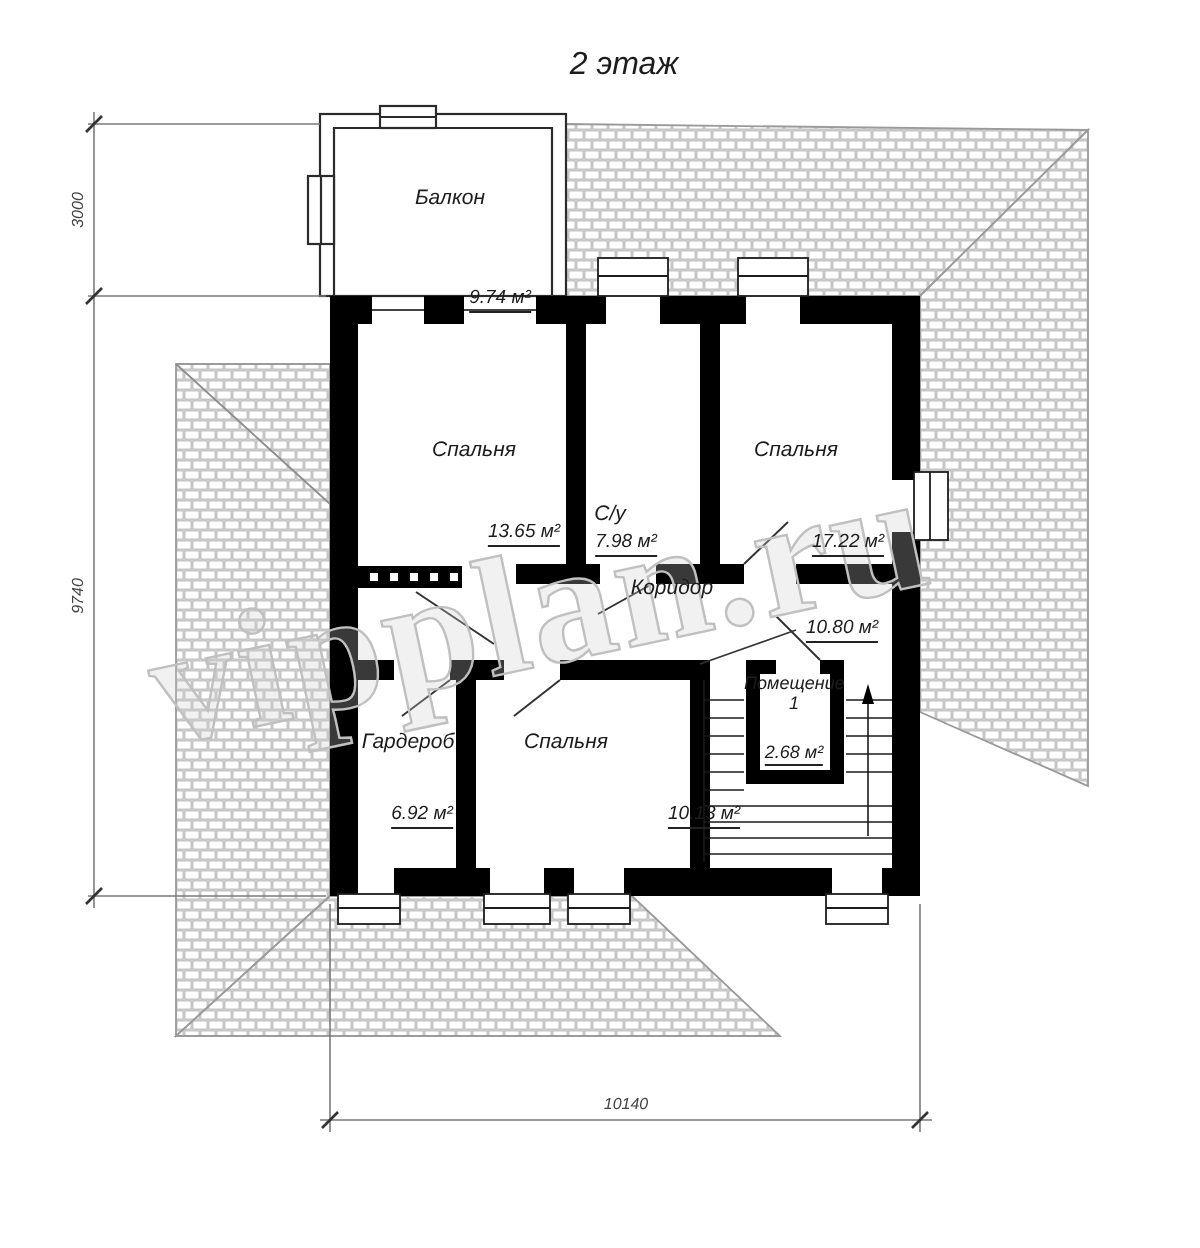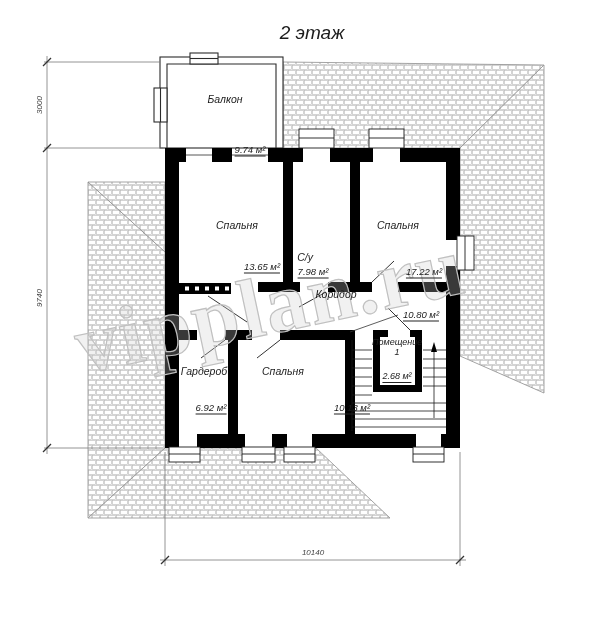--- a/index.html
+++ b/index.html
@@ -3,21 +3,21 @@
 <meta charset="utf-8">
 <style>
   html,body{margin:0;padding:0;background:#ffffff;}
   .canvas{position:relative;width:600px;height:624px;background:#fff;overflow:hidden;
           font-family:"Liberation Sans",sans-serif;color:#1c1c1c;}
   .canvas svg{position:absolute;left:0;top:0;}
   .lbl{position:absolute;transform:translate(-50%,-50%);font-style:italic;
        white-space:nowrap;color:#1c1c1c;pointer-events:none;}
   .room-name{font-size:10.5px;}
   .area{font-size:9.5px;border-bottom:1px solid #222;padding-bottom:1px;}
-  .title{font-size:19px;font-style:italic;}
+  .title{font-size:16px;font-style:italic;}
   .dim{font-size:8px;color:#444;}
   .dim.vert{transform:translate(-50%,-50%) rotate(-90deg);}
   .small{font-size:9px;}
   .wrap2{white-space:normal;width:50px;text-align:center;line-height:1.15;}
   .watermark{position:absolute;left:270px;top:305px;transform:translate(-50%,-50%) rotate(-12deg);
        font-family:"Liberation Serif",serif;font-weight:bold;font-size:84px;letter-spacing:2px;
        color:rgba(205,205,205,0.28);-webkit-text-stroke:1.2px #c0c0c0;pointer-events:none;}
 </style>
 </head>
 <body>

